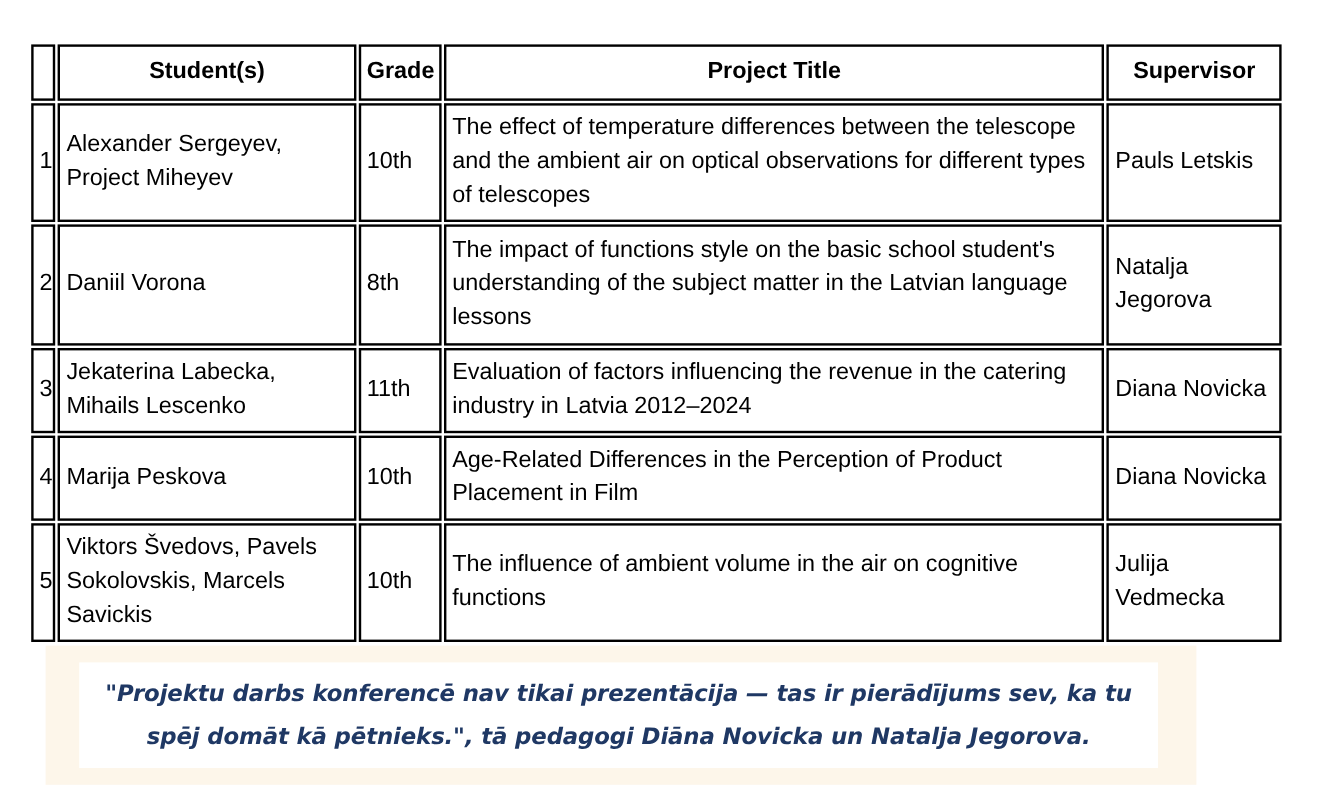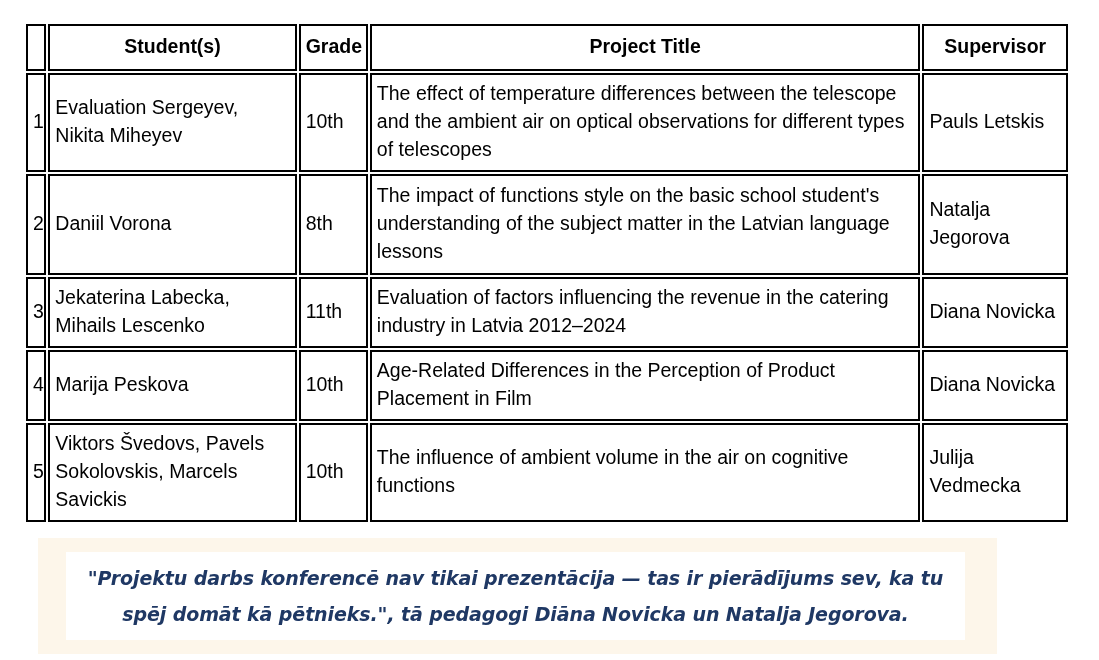--- a/index.html
+++ b/index.html
@@ -18,21 +18,21 @@
     position: relative;
     width: 1099px;
     height: 660px;
     background: #ffffff;
   }
 
   
   #table-wrap {
     position: absolute;
     left: 24px;
-    top: 22px;
+    top: 35px;
     width: 1046px;
   }
 
   table.projects {
     border-collapse: separate;
     border-spacing: 2px;
     width: 1046px;
     table-layout: fixed;
     background: #ffffff;
   }
@@ -138,21 +138,21 @@
           <th class="idx-h"></th>
           <th>Student(s)</th>
           <th>Grade</th>
           <th>Project Title</th>
           <th>Supervisor</th>
         </tr>
       </thead>
       <tbody>
         <tr class="r1">
           <td class="idx">1</td>
-          <td class="students">Evaluation Sergeyev, Nikita Miheyev</td>
+          <td class="students">Alexander Sergeyev, Project Miheyev</td>
           <td class="grade">10th</td>
           <td class="title">The effect of temperature differences between the telescope and the ambient air on optical observations for different types of telescopes</td>
           <td class="supervisor">Pauls Letskis</td>
         </tr>
         <tr class="r2">
           <td class="idx">2</td>
           <td class="students">Daniil Vorona</td>
           <td class="grade">8th</td>
           <td class="title">The impact of functions style on the basic school student's understanding of the subject matter in the Latvian language lessons</td>
           <td class="supervisor">Natalja Jegorova</td>

